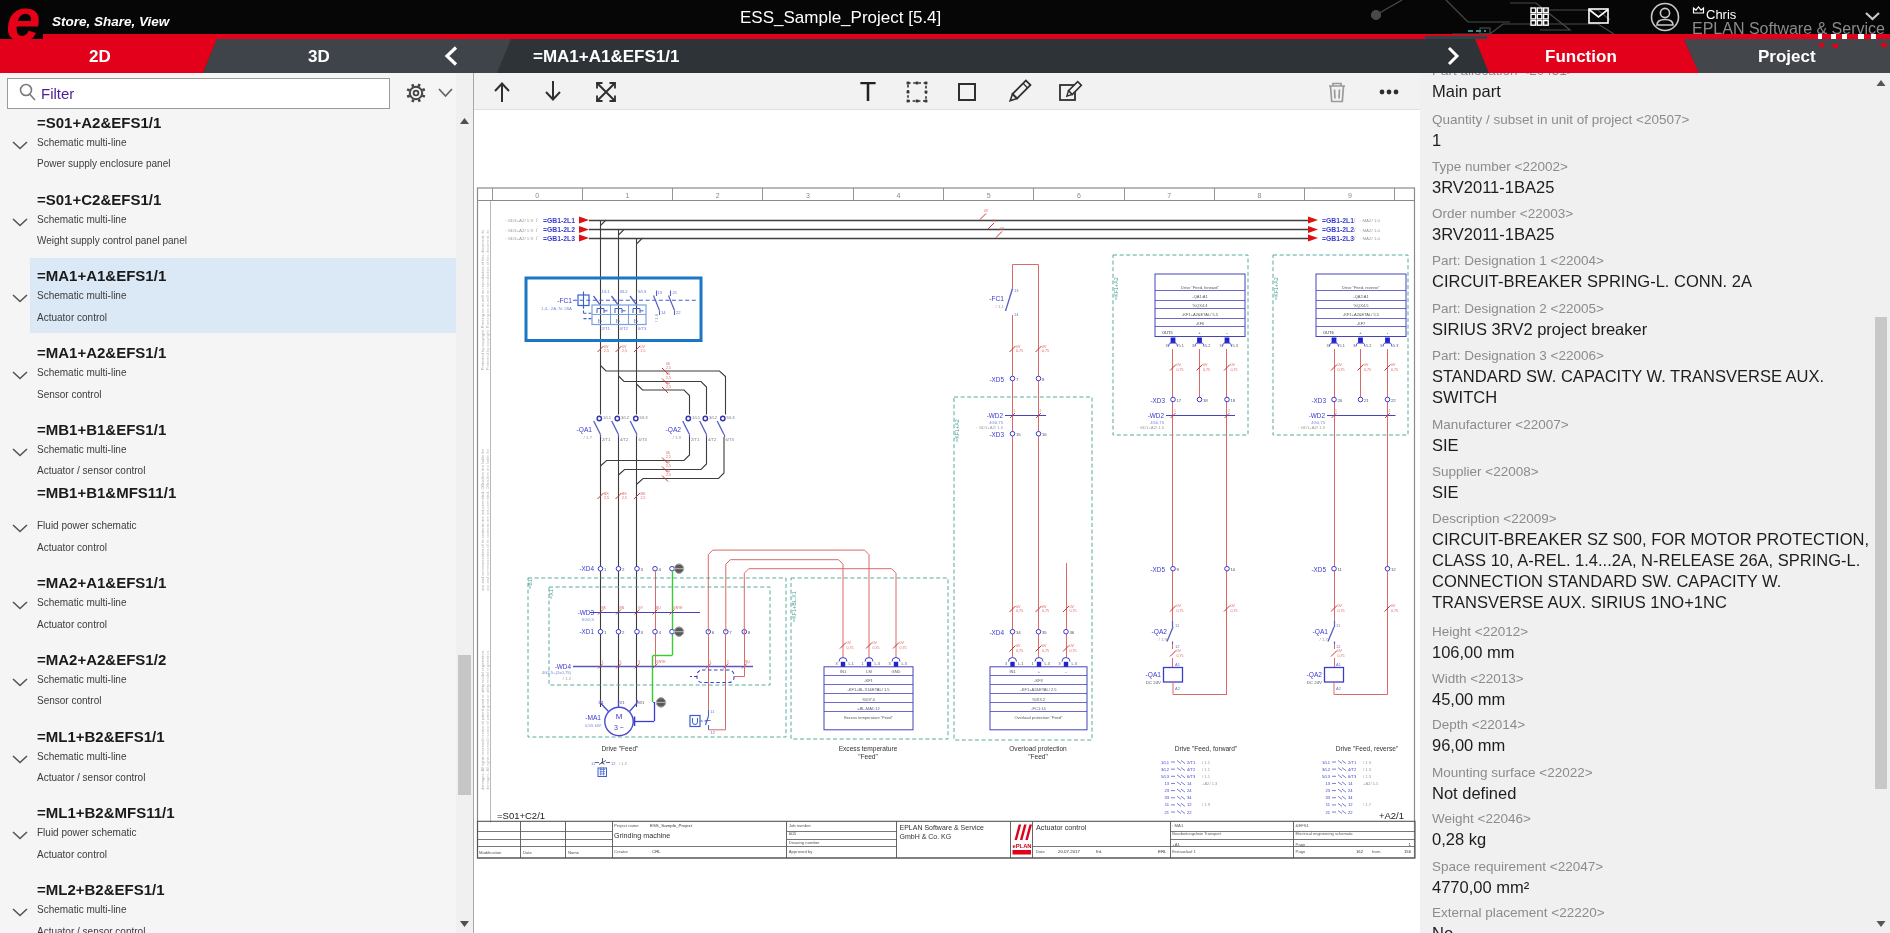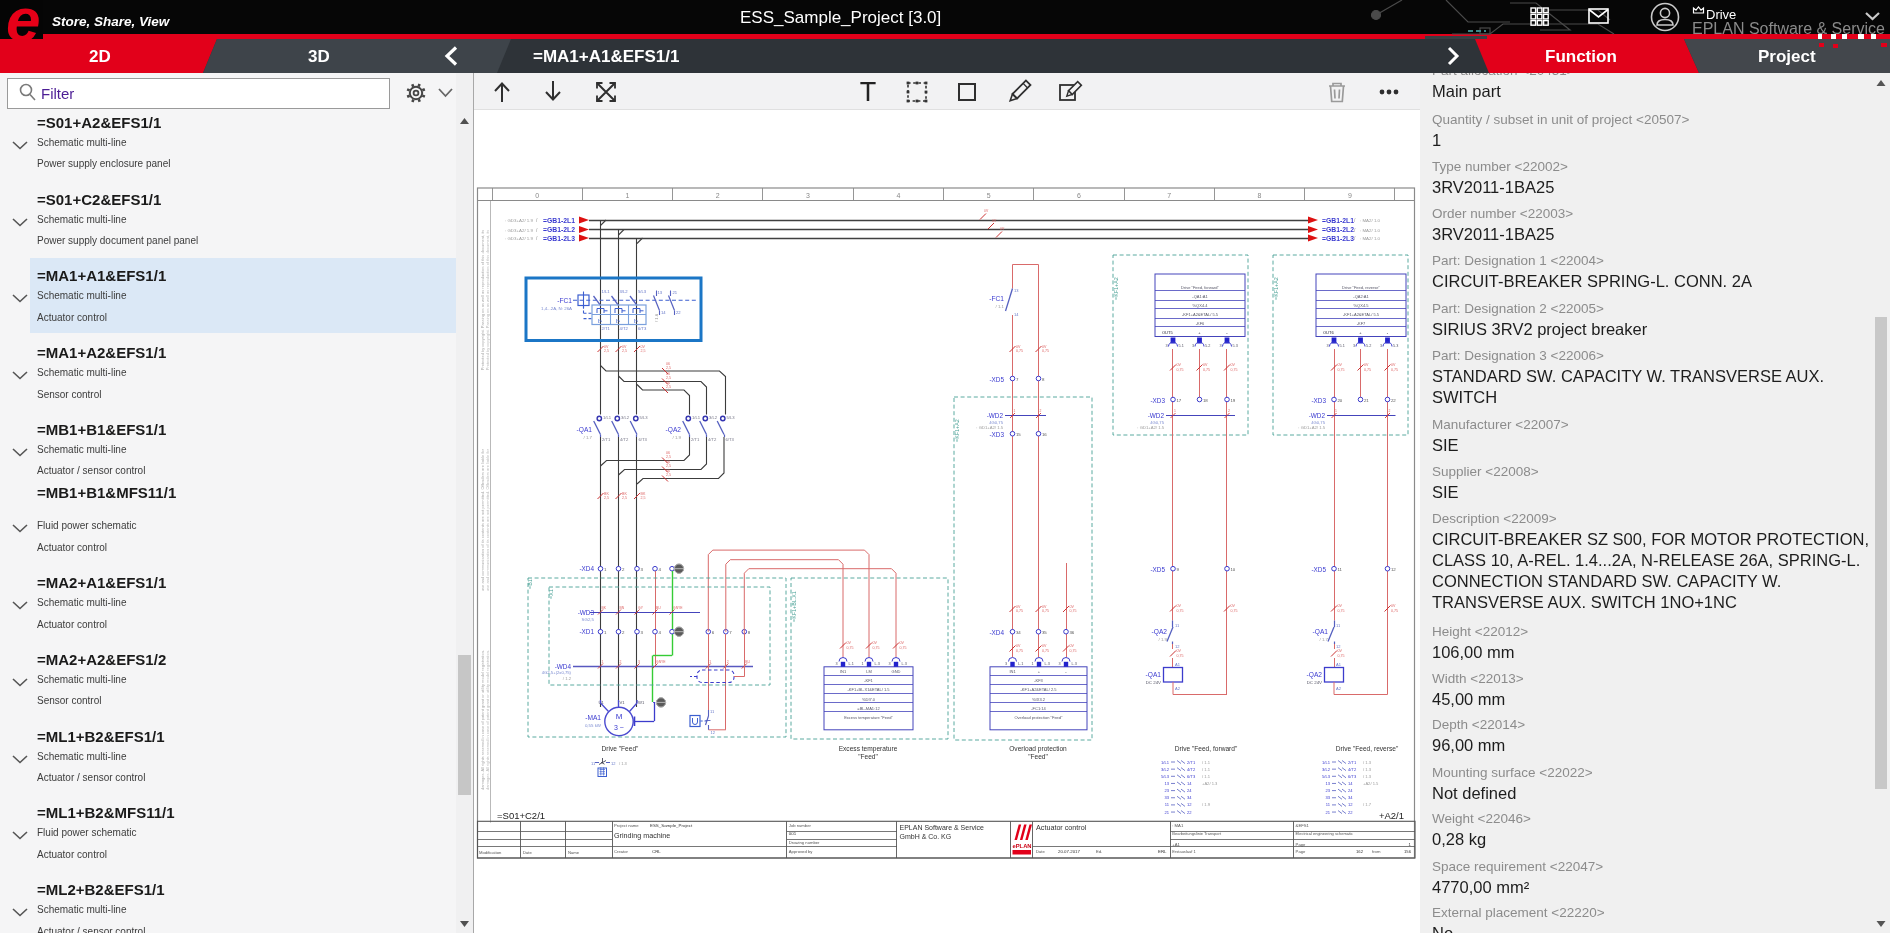--- a/index.html
+++ b/index.html
@@ -50,40 +50,40 @@
 <path d="M 112 34 L 150 34 L 163 24 L 258 24 L 274 34"></path>
 <path d="M 196 10 L 258 10 L 270 20"></path>
 <rect x="140" y="28" width="10" height="6" fill="none" stroke="#4a4a4a"></rect>
 </g>
 <path d="M 128 31 h 18" stroke="#3a8a8a" stroke-width="2" stroke-dasharray="5,3"></path>
 </svg>
 <div class="abs" id="logobox">
     <span>e</span>
   </div>
 <div class="abs" id="slogan">Store, Share, View</div>
-<div class="abs" id="apptitle">ESS_Sample_Project [3.0]</div>
+<div class="abs" id="apptitle">ESS_Sample_Project [5.4]</div>
 <svg class="abs" style="left:1520px;top:0;" width="370" height="34" viewBox="0 0 370 34">
 <rect x="11.0" y="8.0" width="4.6" height="4.6" fill="none" stroke="#fff" stroke-width="1.4"></rect>
 <rect x="17.3" y="8.0" width="4.6" height="4.6" fill="none" stroke="#fff" stroke-width="1.4"></rect>
 <rect x="23.6" y="8.0" width="4.6" height="4.6" fill="none" stroke="#fff" stroke-width="1.4"></rect>
 <rect x="11.0" y="14.3" width="4.6" height="4.6" fill="none" stroke="#fff" stroke-width="1.4"></rect>
 <rect x="17.3" y="14.3" width="4.6" height="4.6" fill="none" stroke="#fff" stroke-width="1.4"></rect>
 <rect x="23.6" y="14.3" width="4.6" height="4.6" fill="none" stroke="#fff" stroke-width="1.4"></rect>
 <rect x="11.0" y="20.6" width="4.6" height="4.6" fill="none" stroke="#fff" stroke-width="1.4"></rect>
 <rect x="17.3" y="20.6" width="4.6" height="4.6" fill="none" stroke="#fff" stroke-width="1.4"></rect>
 <rect x="23.6" y="20.6" width="4.6" height="4.6" fill="none" stroke="#fff" stroke-width="1.4"></rect>
 <rect x="69" y="9" width="19" height="14" fill="none" stroke="#fff" stroke-width="1.6"></rect>
 <path d="M 69 9.5 L 78.5 17 L 88 9.5" fill="none" stroke="#fff" stroke-width="1.6"></path>
 <circle cx="145" cy="17" r="13.5" fill="none" stroke="#c9c9c9" stroke-width="1.6"></circle>
 <circle cx="145" cy="13" r="4.6" fill="none" stroke="#c9c9c9" stroke-width="1.6"></circle>
 <path d="M 137 25 Q 137 19.5 145 19.5 Q 153 19.5 153 25 Z" fill="none" stroke="#c9c9c9" stroke-width="1.6"></path>
 <path d="M 173.5 13 L 173.5 8 L 176 10.2 L 178.5 7 L 181 10.2 L 183.5 8 L 183.5 13 Z" fill="none" stroke="#fff" stroke-width="1.2"></path>
 <path d="M 346 13 L 352.5 19 L 359 13" fill="none" stroke="#c9c9c9" stroke-width="2.2"></path>
 </svg>
-<div class="abs" id="chris">Drive</div>
+<div class="abs" id="chris">Chris</div>
 <div class="abs" id="beta">EPLAN Software &amp; Service Beta</div>
 <svg class="abs" style="left:1814px;top:34px;z-index:12;" width="76" height="16" viewBox="0 0 76 16">
 <rect x="0" y="0" width="76" height="5" fill="#fff"></rect>
 <rect x="0" y="0" width="4" height="5" fill="#e2001a"></rect>
 <rect x="8" y="0" width="9" height="5" fill="#e2001a"></rect>
 <rect x="22" y="0" width="6" height="5" fill="#e2001a"></rect>
 <rect x="33" y="0" width="11" height="5" fill="#e2001a"></rect>
 <rect x="50" y="0" width="7" height="5" fill="#e2001a"></rect>
 <rect x="62" y="0" width="14" height="5" fill="#e2001a"></rect>
 <rect x="5" y="9" width="5" height="4" fill="#e2001a"></rect>
@@ -124,21 +124,21 @@
 <line x1="0" y1="0" x2="0" y2="-9.6" transform="rotate(292)" stroke-dasharray="0,6.9,2.7" stroke-width="2.6"></line>
 <line x1="0" y1="0" x2="0" y2="-9.6" transform="rotate(337)" stroke-dasharray="0,6.9,2.7" stroke-width="2.6"></line>
 </g>
 <path d="M 439 16 L 445.5 23 L 452 16" fill="none" stroke="#666" stroke-width="1.8"></path>
 </svg>
 <div class="abs itemhead" style="top:114px;">=S01+A2&amp;EFS1/1</div>
 <div class="abs itemline" style="top:137px;">Schematic multi-line</div>
 <div class="abs itemline" style="top:158px;">Power supply enclosure panel</div>
 <div class="abs itemhead" style="top:191px;">=S01+C2&amp;EFS1/1</div>
 <div class="abs itemline" style="top:214px;">Schematic multi-line</div>
-<div class="abs itemline" style="top:235px;">Power supply document panel panel</div>
+<div class="abs itemline" style="top:235px;">Weight supply control panel panel</div>
 <div class="abs itemhead" style="top:267px;">=MA1+A1&amp;EFS1/1</div>
 <div class="abs itemline" style="top:290px;">Schematic multi-line</div>
 <div class="abs itemline" style="top:312px;">Actuator control</div>
 <div class="abs itemhead" style="top:344px;">=MA1+A2&amp;EFS1/1</div>
 <div class="abs itemline" style="top:367px;">Schematic multi-line</div>
 <div class="abs itemline" style="top:389px;">Sensor control</div>
 <div class="abs itemhead" style="top:421px;">=MB1+B1&amp;EFS1/1</div>
 <div class="abs itemline" style="top:444px;">Schematic multi-line</div>
 <div class="abs itemline" style="top:465px;">Actuator / sensor control</div>
 <div class="abs itemhead" style="top:484px;">=MB1+B1&amp;MFS11/1</div>
@@ -234,21 +234,21 @@
 <div class="abs pvalue" style="top:367px;">STANDARD SW. CAPACITY W. TRANSVERSE AUX.</div>
 <div class="abs pvalue" style="top:388px;">SWITCH</div>
 <div class="abs plabel" style="top:417px;">Manufacturer &lt;22007&gt;</div>
 <div class="abs pvalue" style="top:436px;">SIE</div>
 <div class="abs plabel" style="top:464px;">Supplier &lt;22008&gt;</div>
 <div class="abs pvalue" style="top:483px;">SIE</div>
 <div class="abs plabel" style="top:511px;">Description &lt;22009&gt;</div>
 <div class="abs pvalue" style="top:530px;">CIRCUIT-BREAKER SZ S00, FOR MOTOR PROTECTION,</div>
 <div class="abs pvalue" style="top:551px;">CLASS 10, A-REL. 1.4...2A, N-RELEASE 26A, SPRING-L.</div>
 <div class="abs pvalue" style="top:572px;">CONNECTION STANDARD SW. CAPACITY W.</div>
-<div class="abs pvalue" style="top:593px;">TRANSVERSE AUX. SWITCH 1NO+1NC</div>
+<div class="abs pvalue" style="top:593px;">TRANSVERSE AUX. SIRIUS 1NO+1NC</div>
 <div class="abs plabel" style="top:624px;">Height &lt;22012&gt;</div>
 <div class="abs pvalue" style="top:643px;">106,00 mm</div>
 <div class="abs plabel" style="top:671px;">Width &lt;22013&gt;</div>
 <div class="abs pvalue" style="top:690px;">45,00 mm</div>
 <div class="abs plabel" style="top:717px;">Depth &lt;22014&gt;</div>
 <div class="abs pvalue" style="top:736px;">96,00 mm</div>
 <div class="abs plabel" style="top:765px;">Mounting surface &lt;22022&gt;</div>
 <div class="abs pvalue" style="top:784px;">Not defined</div>
 <div class="abs plabel" style="top:811px;">Weight &lt;22046&gt;</div>
 <div class="abs pvalue" style="top:830px;">0,28 kg</div>

